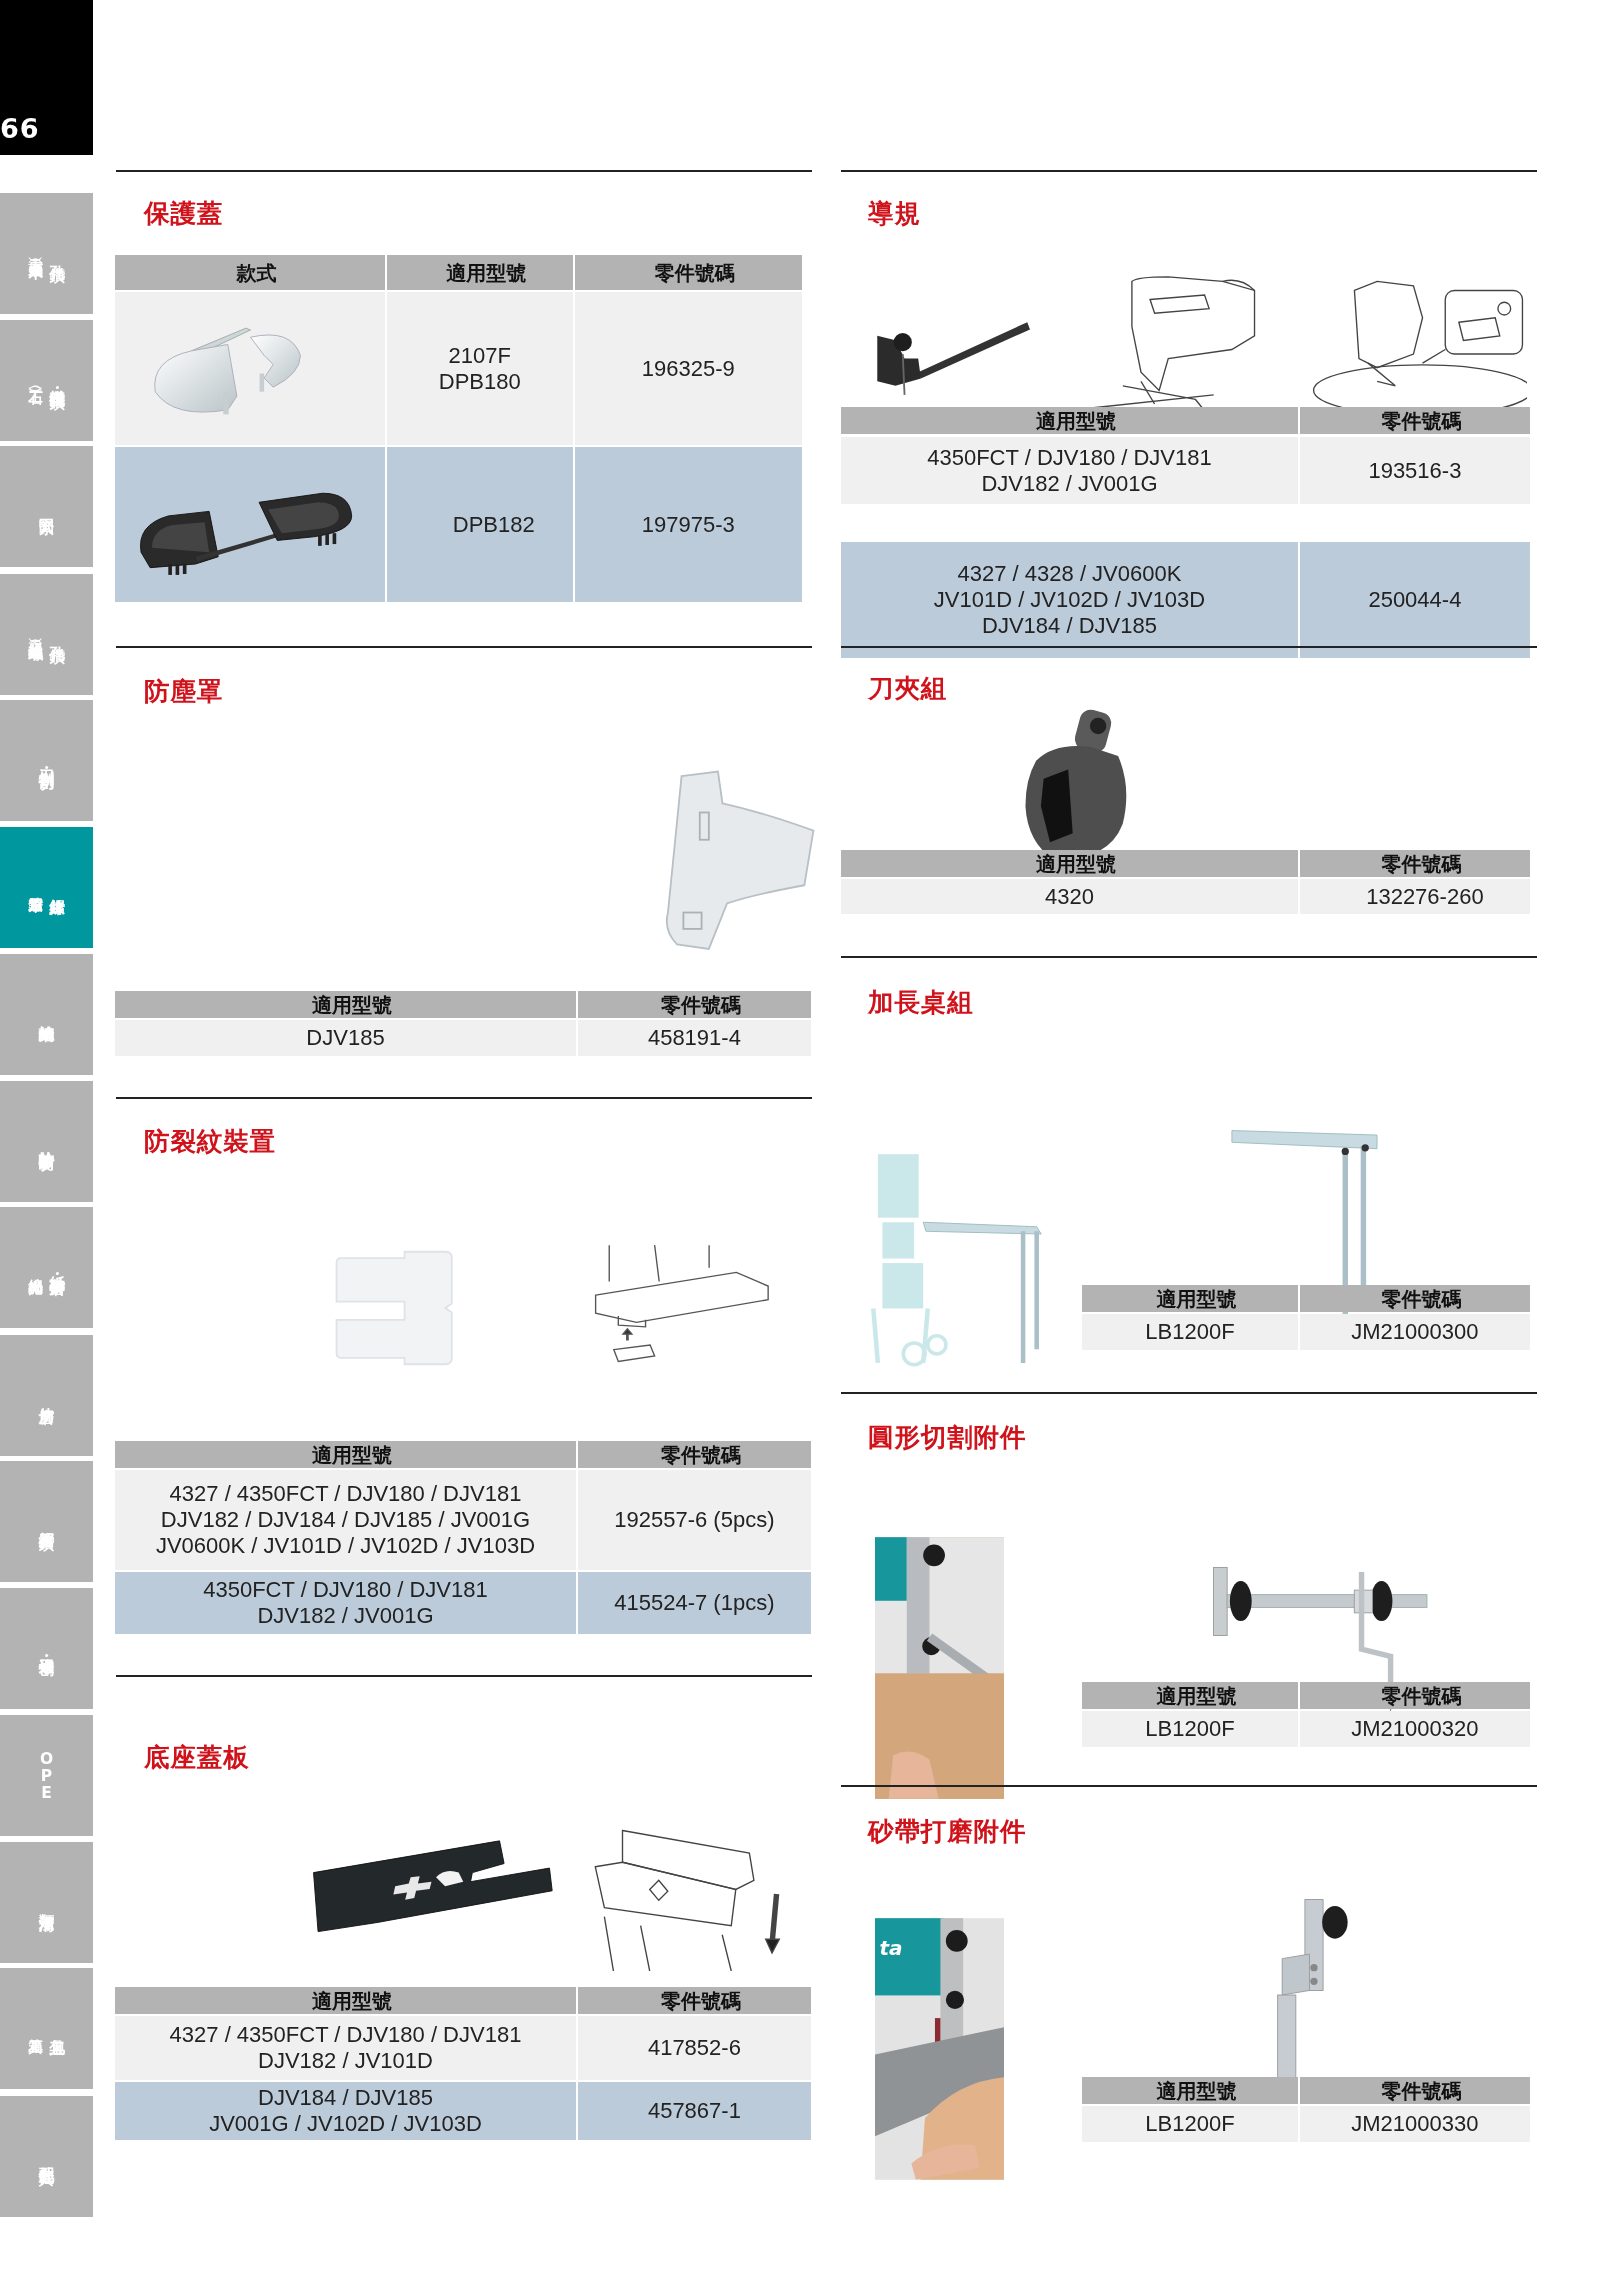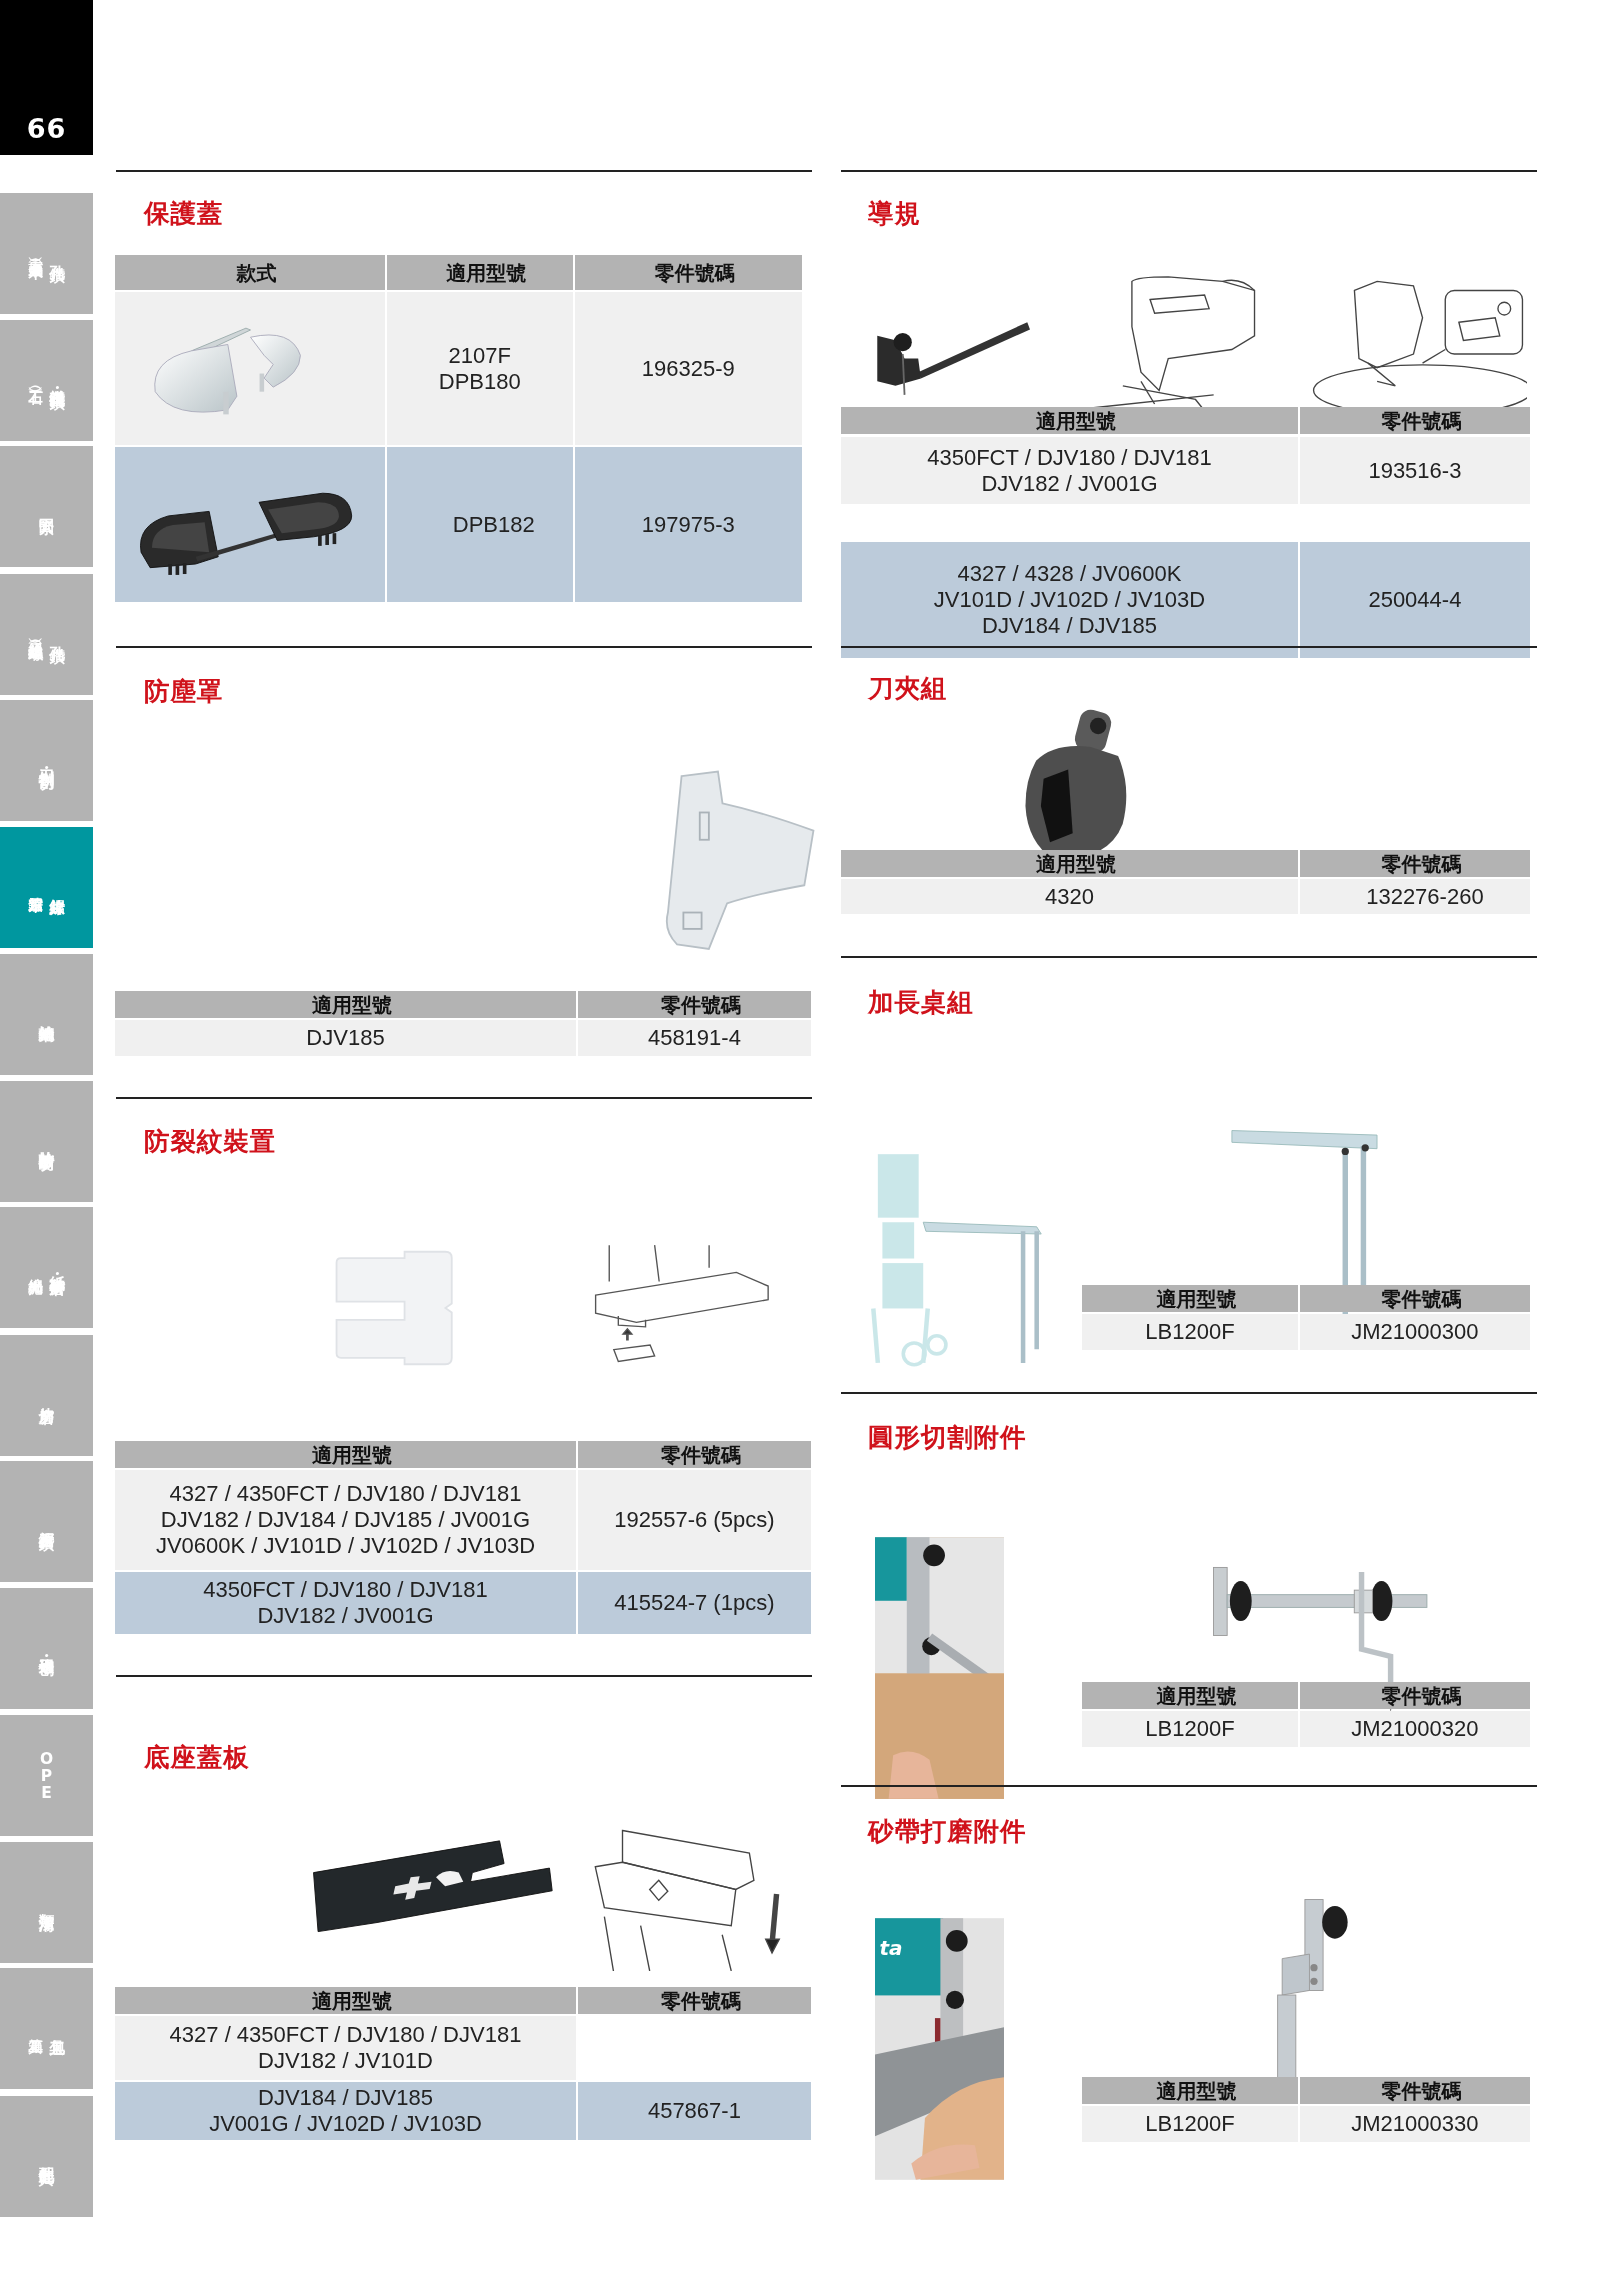--- a/index.html
+++ b/index.html
@@ -1,21 +1,21 @@
 <!DOCTYPE html>
 <html style="font-size:14.5px"><head>
 <meta charset="utf-8">
 <style>
   * { box-sizing: border-box; margin: 0; padding: 0; }
   html, body { width: 1624px; height: 2296px; background: #ffffff; overflow: hidden; }
   body { position: relative; font-family: "DejaVu Sans", "Liberation Sans", sans-serif; color: #1a1a1a; }
 
   
   .page-num-block { position: absolute; left: 0; top: 0; width: 93px; height: 155px; background: #000; }
-  .page-num { position: absolute; left: 0; width: 93px; top: 113px; text-align: center; color: #fff; font-family: "DejaVu Sans", sans-serif; font-weight: bold; font-size: 27px; letter-spacing: 0.9px; }
+  .page-num { position: absolute; left: 0; width: 93px; top: 113px; text-align: left; color: #fff; font-family: "DejaVu Sans", sans-serif; font-weight: bold; font-size: 27px; letter-spacing: 0.9px; }
   .tab { position: absolute; left: 0; width: 93px; height: 121px; background: #b3b3b3; color: #fff; display: flex; flex-direction: row-reverse; justify-content: center; align-items: center; gap: 3.6px; font-weight: bold; font-size: 15.5px; }
   .tab.active { background: #00979f; }
   .tab .col { writing-mode: vertical-rl; text-orientation: upright; line-height: 18px; letter-spacing: -0.9px; font-family: "DejaVu Sans", sans-serif; }
   .tab .col.sub { font-size: 14.5px; }
 
   
   .rule { position: absolute; height: 1.8px; background: #222; }
   .title { position: absolute; color: #d0121b; font-weight: bold; font-size: 25.5px; font-family: "DejaVu Sans", sans-serif; letter-spacing: 0.9px; }
 
   .tbl { position: absolute; }
@@ -215,20 +215,21 @@
   </svg>
 </div>
 <div class="tbl" style="left:115px;top:1987px;width:696px;height:153px;">
   <div class="row hdr" style="top:0;height:27px;">
     <div class="cell" style="width:461px;">適用型號</div>
     <div class="cell" style="flex:1;">零件號碼</div>
   </div>
   <div class="row light" style="top:29px;height:64px;">
     <div class="cell" style="width:461px;">4327 / 4350FCT / DJV180 / DJV181
 DJV182 / JV101D</div>
+    <div class="cell" style="flex:1;">417852-6</div>
   </div>
   <div class="row blue" style="top:95px;height:58px;">
     <div class="cell" style="width:461px;">DJV184 / DJV185
 JV001G / JV102D / JV103D</div>
     <div class="cell" style="flex:1;">457867-1</div>
   </div>
 </div>
 
 <div class="rule" style="left:841px;top:170px;width:696px;"></div>
 <div class="title" style="left:868px;top:196px;">導規</div>

